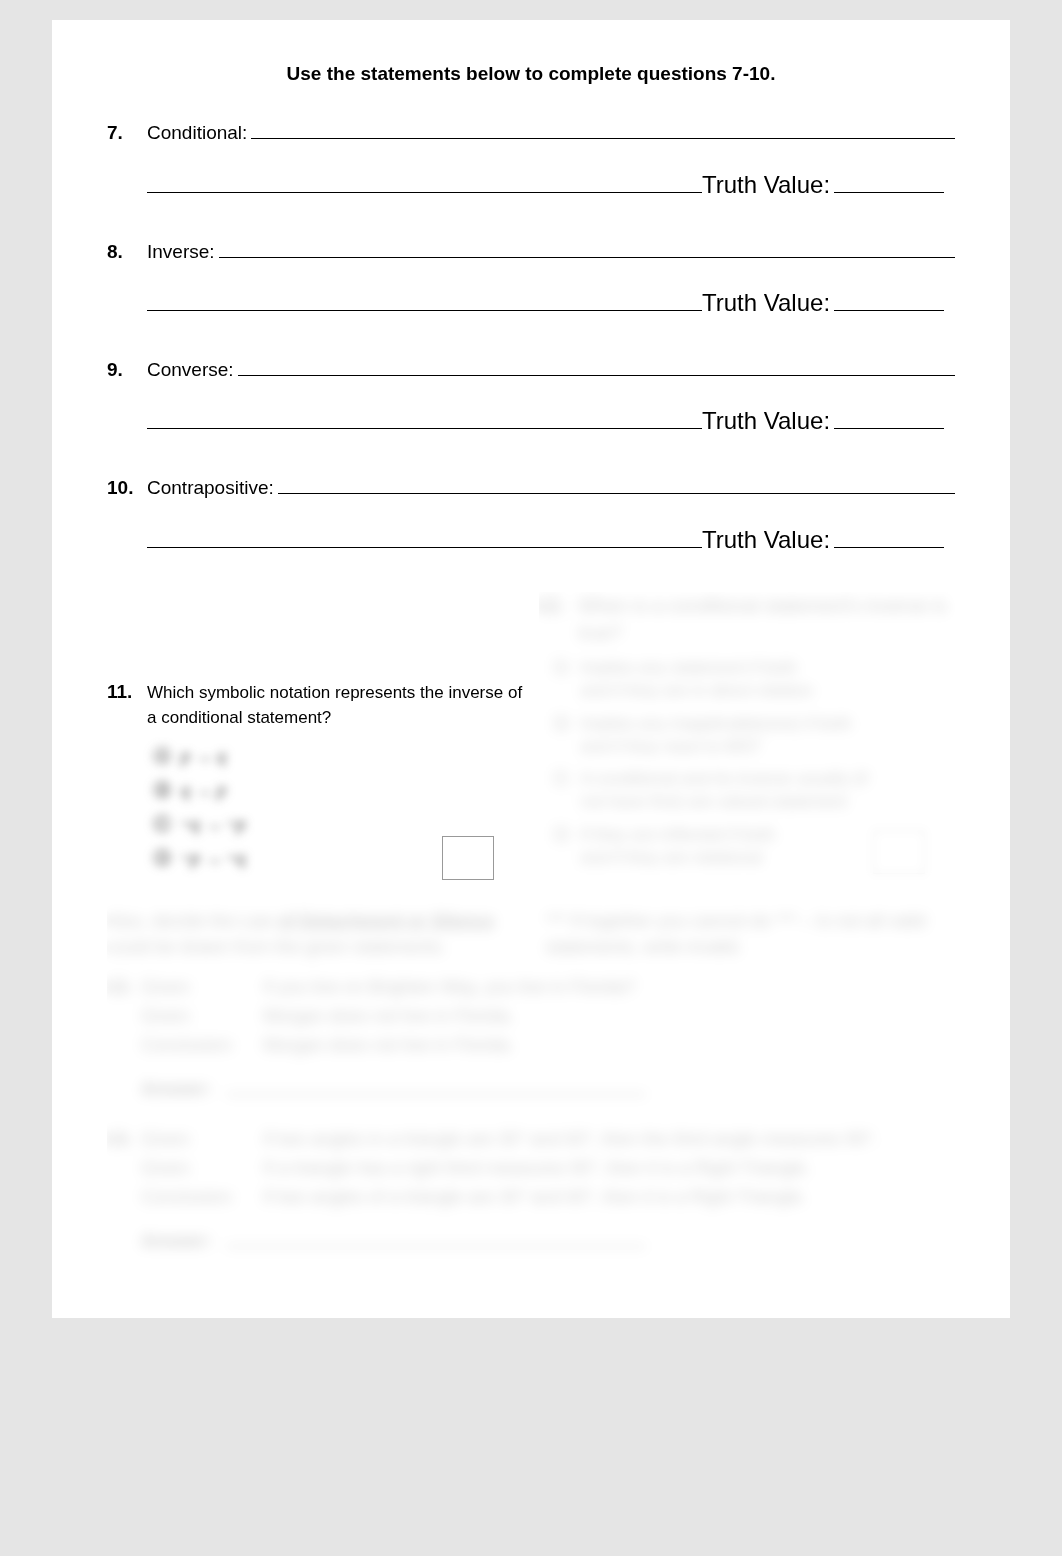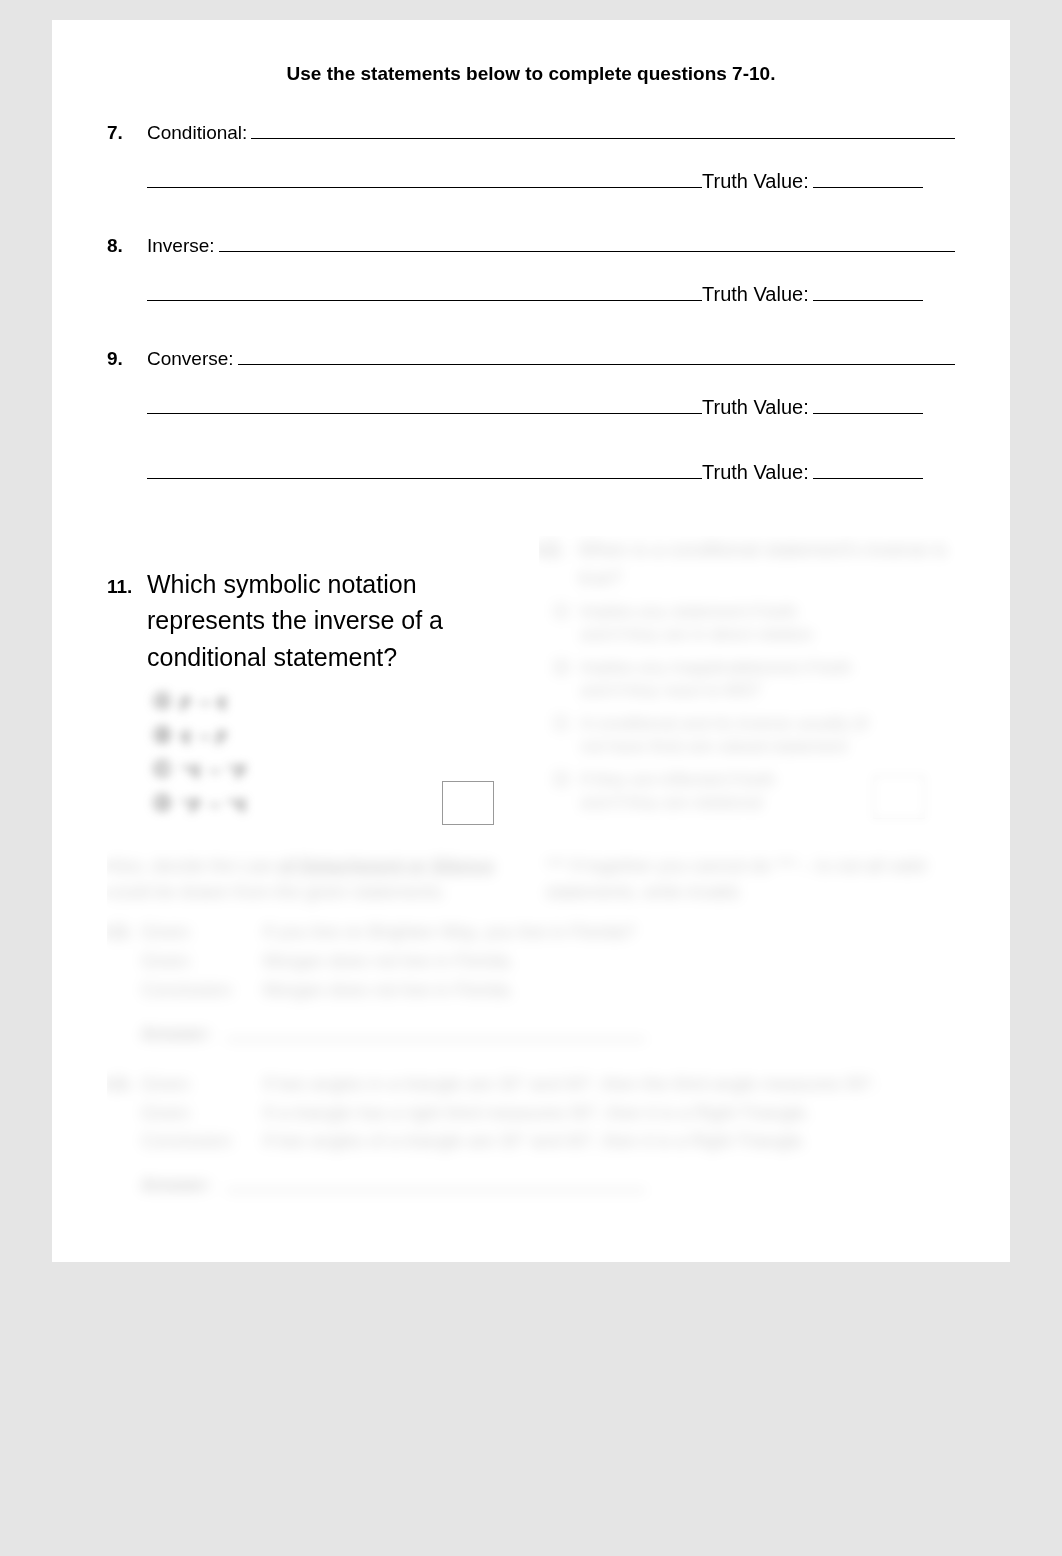--- a/index.html
+++ b/index.html
@@ -52,21 +52,21 @@
     }
     .blank {
       border-bottom: 1px solid #000;
       flex: 1;
       min-width: 20px;
       height: 1.1em;
     }
     .sub-row {
       display: flex;
       align-items: baseline;
-      font-size: 20px;
+      font-size: 24px;
       margin-top: 22px;
       margin-left: 40px;
     }
     .sub-blank1 {
       border-bottom: 1px solid #000;
       width: 555px;
       height: 1.1em;
     }
     .truth-label {
       margin-left: 0;
@@ -86,21 +86,21 @@
     .col {
       flex: 1;
       position: relative;
     }
     .q11-row {
       display: flex;
       align-items: baseline;
       font-size: 19px;
     }
     .q11-text {
-      font-size: 25px;
+      font-size: 17px;
       line-height: 1.45;
       margin-top: 44px;
     }
     .choices {
       margin-top: 14px;
       margin-left: 46px;
     }
     .choice {
       display: flex;
       align-items: center;
@@ -263,20 +263,25 @@
       <span class="blank"></span>
     </div>
     <div class="sub-row">
       <span class="sub-blank1"></span>
       <span class="truth-label">Truth Value:</span>
       <span class="sub-blank2"></span>
     </div>
   </div>
 
   <div class="question-block">
+    <div class="q-row">
+      <span class="q-num">10.</span>
+      <span class="q-label">Contrapositive:</span>
+      <span class="blank"></span>
+    </div>
     <div class="sub-row">
       <span class="sub-blank1"></span>
       <span class="truth-label">Truth Value:</span>
       <span class="sub-blank2"></span>
     </div>
   </div>
 
   <div class="two-col">
     <div class="col">
       <div class="q11-row">

